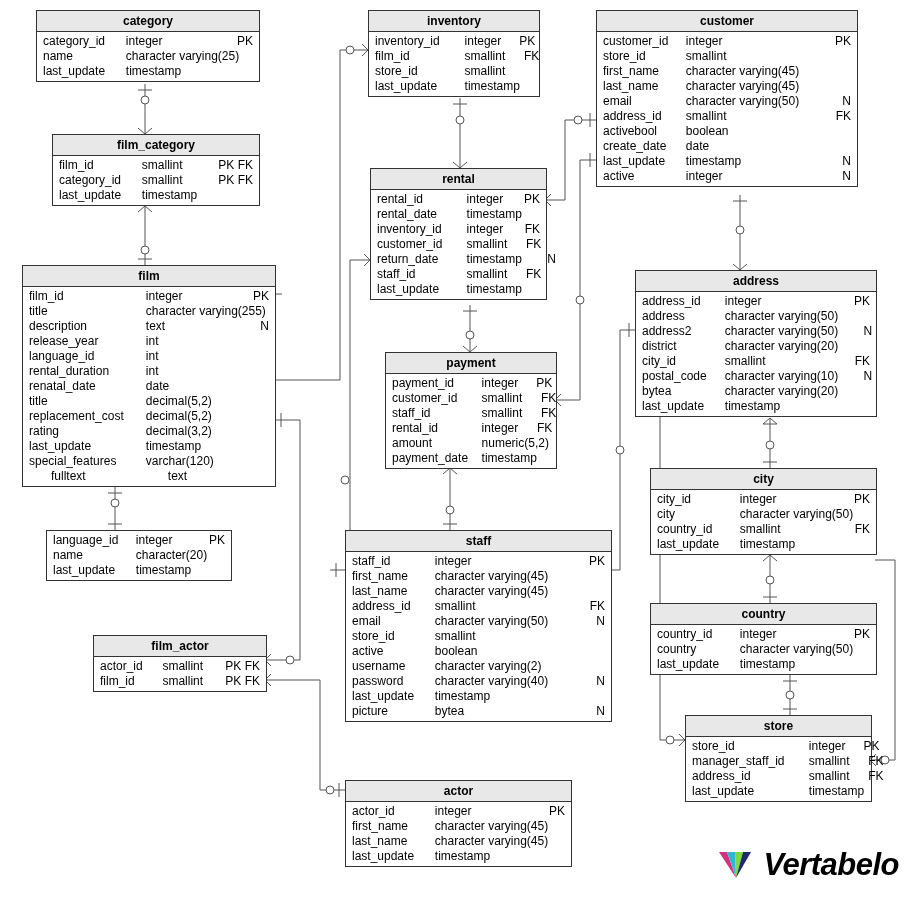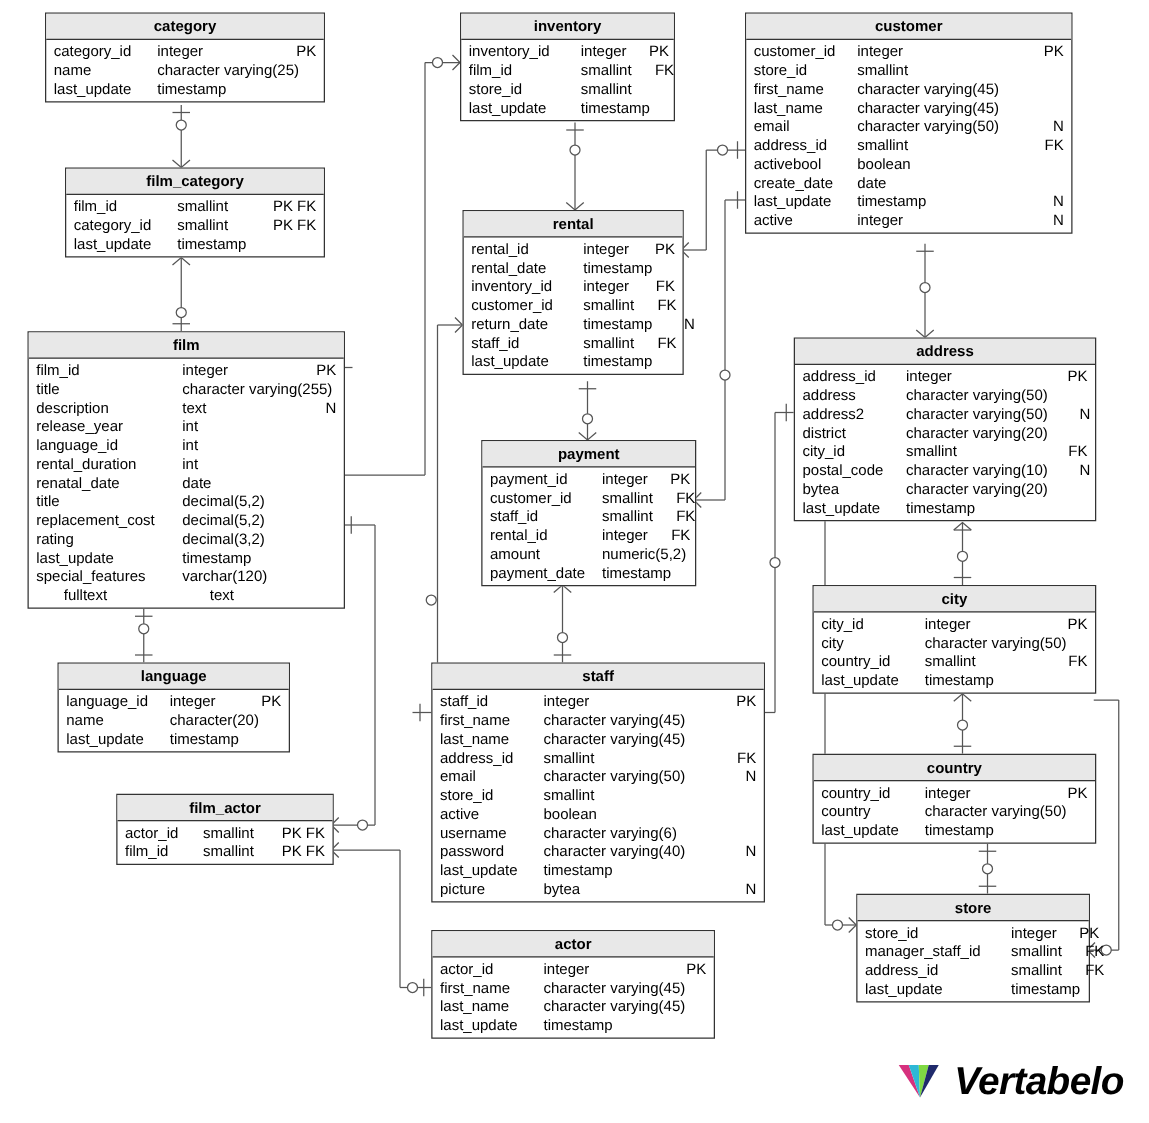--- a/index.html
+++ b/index.html
@@ -239,21 +239,20 @@
         <span class="col-key"></span>
       </div>
       <div class="row">
         <span class="col-name" style="width: 108.8px; margin-left: 22px;">fulltext</span>
         <span class="col-type">text</span>
         <span class="col-key"></span>
       </div>
     </div>
   </div>
 <div id="t-language" class="table" style="left:46px;top:530px;width:184px">
-    <div class="table-header">language</div>
     <div class="table-body">
       <div class="row">
         <span class="col-name" style="width: 74.8px;">language_id</span>
         <span class="col-type">integer</span>
         <span class="col-key">PK</span>
       </div>
       <div class="row">
         <span class="col-name" style="width: 74.8px;">name</span>
         <span class="col-type">character(20)</span>
         <span class="col-key"></span>
@@ -413,41 +412,41 @@
         <span class="col-type">smallint</span>
         <span class="col-key"></span>
       </div>
       <div class="row">
         <span class="col-name" style="width: 74.8px;">active</span>
         <span class="col-type">boolean</span>
         <span class="col-key"></span>
       </div>
       <div class="row">
         <span class="col-name" style="width: 74.8px;">username</span>
-        <span class="col-type">character varying(6)</span>
+        <span class="col-type">character varying(2)</span>
         <span class="col-key"></span>
       </div>
       <div class="row">
         <span class="col-name" style="width: 74.8px;">password</span>
         <span class="col-type">character varying(40)</span>
         <span class="col-key">N</span>
       </div>
       <div class="row">
         <span class="col-name" style="width: 74.8px;">last_update</span>
         <span class="col-type">timestamp</span>
         <span class="col-key"></span>
       </div>
       <div class="row">
         <span class="col-name" style="width: 74.8px;">picture</span>
         <span class="col-type">bytea</span>
         <span class="col-key">N</span>
       </div>
     </div>
   </div>
-<div id="t-actor" class="table" style="left:345px;top:744px;width:225px">
+<div id="t-actor" class="table" style="left:345px;top:780px;width:225px">
     <div class="table-header">actor</div>
     <div class="table-body">
       <div class="row">
         <span class="col-name" style="width: 74.8px;">actor_id</span>
         <span class="col-type">integer</span>
         <span class="col-key">PK</span>
       </div>
       <div class="row">
         <span class="col-name" style="width: 74.8px;">first_name</span>
         <span class="col-type">character varying(45)</span>

